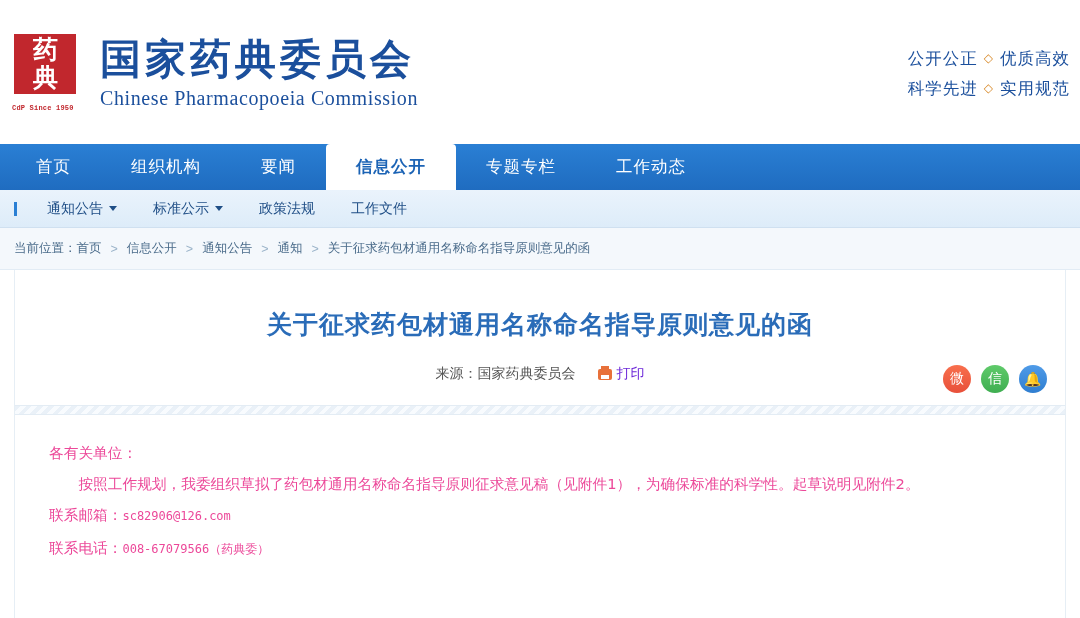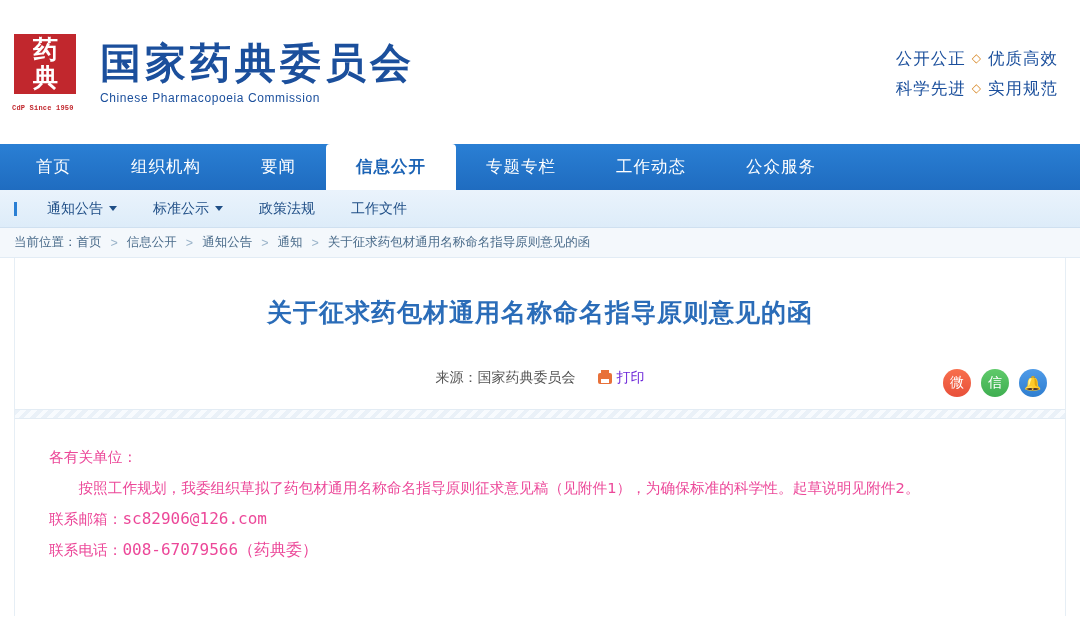--- a/index.html
+++ b/index.html
@@ -72,29 +72,29 @@
   }
   .title-cn {
     font-family: "DejaVu Serif", serif;
     font-size: 41px;
     font-weight: bold;
     color: #1b4f9c;
     letter-spacing: 4px;
     line-height: 48px;
   }
   .title-en {
-    font-family: Liberation Sans, sans-serif;
-    font-size: 12px;
+    font-family: Liberation Serif, serif;
+    font-size: 20px;
     color: #1b4f9c;
     letter-spacing: 0.6px;
     margin-top: 4px;
   }
   .slogan {
     position: absolute;
-    right: 22px;
+    right: 10px;
     top: 44px;
     text-align: left;
     color: #1b4f9c;
     font-size: 16.5px;
     line-height: 28px;
     letter-spacing: 1px;
   }
   .slogan .dia {
     color: #d88a2a;
     font-size: 12px;
@@ -159,21 +159,21 @@
     border-left: 4px solid transparent;
     border-right: 4px solid transparent;
     border-top: 5px solid #1f4e86;
     margin-left: 6px;
     position: relative;
     top: -2px;
   }
 
   
   .crumb {
-    height: 30px;
+    height: 42px;
     background: #f4f8fc;
     display: flex;
     align-items: center;
     padding-left: 14px;
     font-size: 12.5px;
     color: #4a6b8a;
     box-sizing: border-box;
     border-bottom: 1px solid #e2ecf5;
   }
   .crumb .lbl { color: #4a6b8a; }
@@ -195,21 +195,21 @@
     font-size: 25px;
     font-weight: bold;
     color: #2a6cb8;
     letter-spacing: 1px;
     padding-top: 38px;
   }
   .meta {
     display: flex;
     align-items: flex-end;
     justify-content: center;
-    margin-top: 40px;
+    margin-top: 24px;
     font-size: 14px;
     color: #555;
     position: relative;
   }
   .meta .seg { margin-right: 22px; white-space: nowrap; }
   .print {
     display: inline-flex;
     align-items: center;
     color: #6d28d9;
     cursor: pointer;
@@ -260,21 +260,21 @@
 
   .body-text {
     padding: 22px 34px 0 34px;
     font-family: "DejaVu Sans", sans-serif;
     font-size: 14.7px;
     color: #ec4899;
     line-height: 31px;
   }
   .body-text p { margin: 0; }
   .indent { text-indent: 2em; }
-  .mono { font-family: "DejaVu Sans Mono", monospace; font-size: 16px; }
+  .mono { font-family: "DejaVu Sans Mono", monospace; font-size: 12px; }
   .pad-left { padding-left: 8em; }
 </style>
 </head>
 <body>
 
 <div class="page">
 
   <div class="header">
     <div class="logo-block">
       <div class="logo-mark">
@@ -299,21 +299,20 @@
     </div>
   </div>
 
   <div class="nav-wrap">
     <div class="nav-item">首页</div>
     <div class="nav-item">组织机构</div>
     <div class="nav-item">要闻</div>
     <div class="nav-item active">信息公开</div>
     <div class="nav-item">专题专栏</div>
     <div class="nav-item">工作动态</div>
-    <div class="nav-item">公众服务</div>
   </div>
 
   <div class="subnav">
     <div class="bar"></div>
     <div class="subnav-item">
       <span>通知公告</span><span class="caret"></span>
     </div>
     <div class="subnav-item">
       <span>标准公示</span><span class="caret"></span>
     </div>

